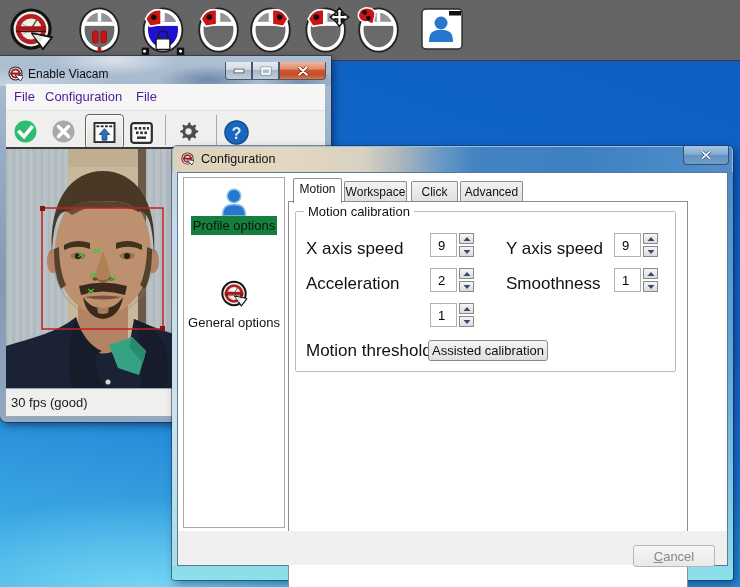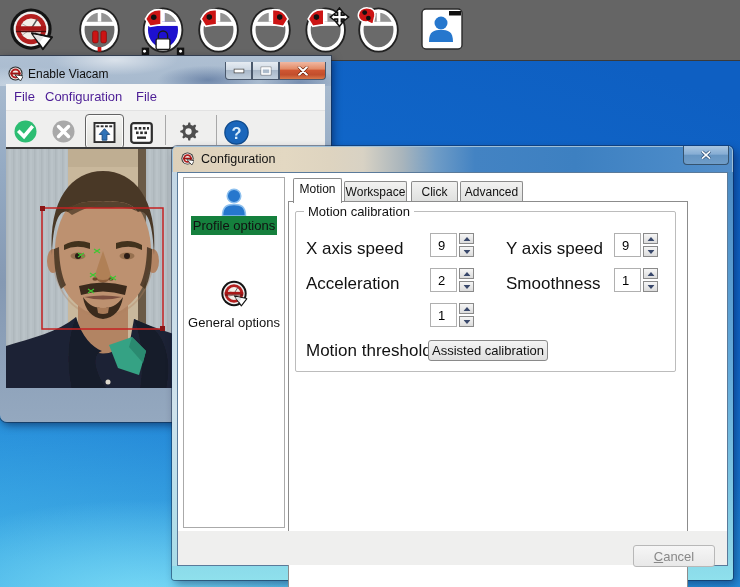--- a/index.html
+++ b/index.html
@@ -358,20 +358,23 @@
     <rect x="154" y="177" width="5" height="5" fill="#8a1515"></rect>
     <g fill="none" stroke="#3ec832" stroke-width="1.2">
       <path d="M72,104 l6,4 m0,-4 l-6,4"></path>
       <path d="M88,100 l6,4 m0,-4 l-6,4"></path>
       <path d="M84,124 l6,4 m0,-4 l-6,4"></path>
       <path d="M104,127 l6,4 m0,-4 l-6,4"></path>
       <path d="M82,140 l6,4 m0,-4 l-6,4"></path>
     </g>
   </svg>
   </div>
+  <div id="w1-status" class="abs">
+      <span>30 fps (good)</span>
+    </div>
 </div>
 
 <div id="win2" class="abs">
   <div id="w2-titlebar" class="abs">
     <svg style="position:absolute;left:8px;top:5px" width="13" height="13" viewBox="0 0 48 48">
         <use href="#logo-sm"></use>
       </svg>
     <span id="w2-title">Configuration</span>
   </div>
   <div id="w2-close" class="abs">

